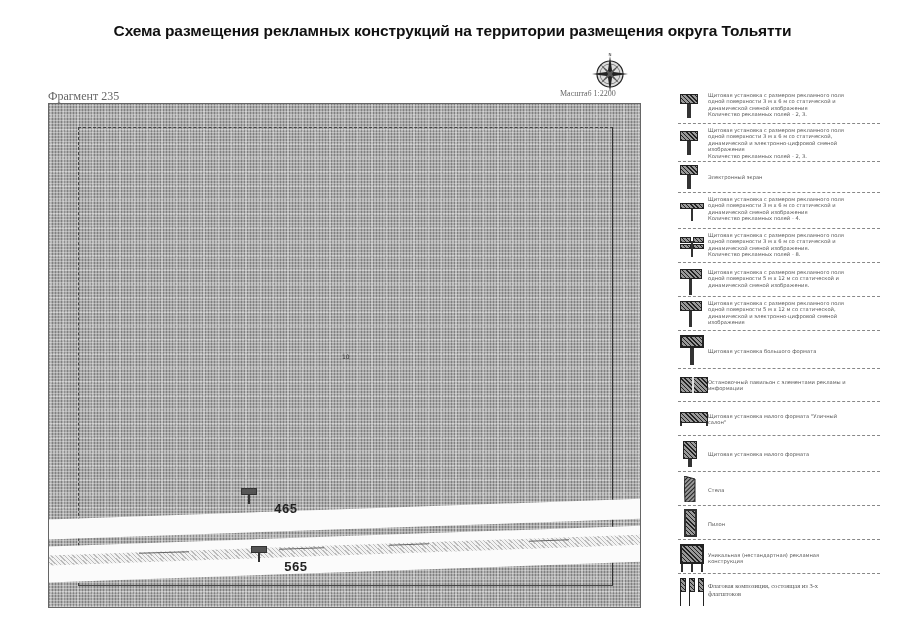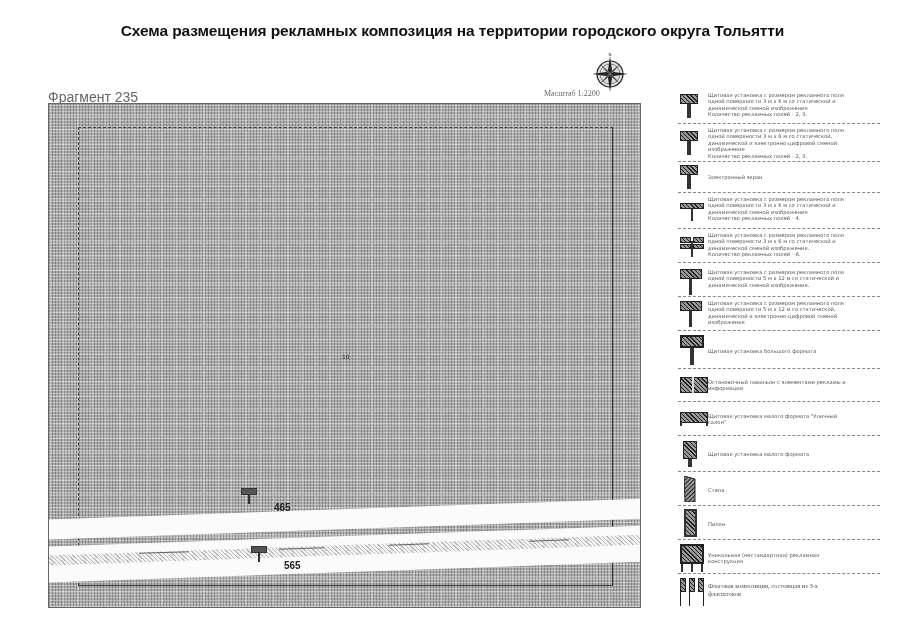--- a/index.html
+++ b/index.html
@@ -1,21 +1,21 @@
 <!DOCTYPE html>
 <html><head>
 <meta charset="utf-8">
 <style>
   html, body { margin: 0; padding: 0; background: #ffffff; }
   body { width: 905px; height: 640px; position: relative; overflow: hidden; font-family: "DejaVu Sans", sans-serif; color: #222; }
 
   .title { position: absolute; left: 0; top: 22px; width: 905px; text-align: center; font-family: "Liberation Sans", sans-serif; font-weight: bold; font-size: 15.5px; color: #111; letter-spacing: -0.1px; }
 
-  .frag-label { position: absolute; left: 48px; top: 89px; font-family: Liberation Sans, sans-serif; font-size: 14px; color: #666; }
-  .scale-label { position: absolute; left: 544px; top: 89px; font-family: "Liberation Serif", serif; font-size: 8px; color: #666; }
+  .frag-label { position: absolute; left: 48px; top: 89px; font-family: Liberation Serif, serif; font-size: 12px; color: #666; }
+  .scale-label { position: absolute; left: 560px; top: 89px; font-family: "Liberation Serif", serif; font-size: 8px; color: #666; }
 
   .compass { position: absolute; left: 590px; top: 52px; width: 40px; height: 44px; }
 
   .map { position: absolute; left: 48px; top: 103px; width: 593px; height: 505px; border: 1px solid #666; box-sizing: border-box; overflow: hidden;
     background-color: #a9a9a9;
     background-image:
       repeating-linear-gradient(0deg, rgba(255,255,255,0.35) 0 1px, transparent 1px 3px),
       repeating-linear-gradient(90deg, rgba(0,0,0,0.25) 0 1px, transparent 1px 3px),
       repeating-linear-gradient(0deg, rgba(190,190,190,0.9) 0 2px, transparent 2px 14px),
       repeating-linear-gradient(90deg, rgba(190,190,190,0.9) 0 2px, transparent 2px 14px);
@@ -25,34 +25,34 @@
   .road-white { position: absolute; left: -10px; width: 620px; background: #fbfbfb; }
   .road-band { position: absolute; left: -10px; width: 620px; height: 10px;
     background-image: repeating-linear-gradient(45deg, #bbb 0 1px, #f2f2f2 1px 3px); }
   .road-dash { position: absolute; height: 1px; background: #666; }
 
   .center-label { position: absolute; font-size: 6px; color: #333; }
 
   .sign { position: absolute; width: 16px; height: 16px; }
   .sign .panel { position: absolute; left: 0; top: 0; width: 16px; height: 7px; background: #555; border: 1px solid #333; box-sizing: border-box; }
   .sign .pole { position: absolute; left: 7px; top: 7px; width: 2px; height: 9px; background: #333; }
-  .sign-num { position: absolute; font-family: Liberation Sans, sans-serif; font-weight: bold; font-size: 10px; color: #222; padding-left: 24px; }
+  .sign-num { position: absolute; font-family: Liberation Mono, monospace; font-weight: bold; font-size: 13px; color: #222; padding-left: 24px; }
 
   .legend { position: absolute; left: 678px; top: 89px; width: 202px; }
   .lg-item { position: relative; border-bottom: 1px dashed #888; box-sizing: border-box; }
   .lg-icon { position: absolute; left: 2px; }
   .lg-text { position: absolute; left: 30px; font-size: 5.2px; line-height: 6.4px; color: #555; white-space: pre-line; }
   .lg-text.serif { font-family: "Liberation Serif", serif; font-size: 6.5px; line-height: 8px; }
 
   .hatch { background-color: #666; background-image: repeating-linear-gradient(45deg, #222 0 1px, #999 1px 3px); border: 1px solid #222; box-sizing: border-box; }
 </style>
 </head>
 <body>
 
-<div class="title">Схема размещения рекламных композиция на территории городского округа Тольятти</div>
+<div class="title">Схема размещения рекламных конструкций на территории размещения округа Тольятти</div>
 
 <div class="frag-label">Фрагмент 235</div>
 <div class="scale-label">Масштаб 1:2200</div>
 
 <svg class="compass" viewBox="0 0 40 44">
   <circle cx="20" cy="22" r="13" fill="#ddd" stroke="#222" stroke-width="1.2"></circle>
   <circle cx="20" cy="22" r="10" fill="none" stroke="#444" stroke-width="0.6"></circle>
   <polygon points="20,4 22.5,22 20,40 17.5,22" fill="#222"></polygon>
   <polygon points="2,22 20,19.5 38,22 20,24.5" fill="#222"></polygon>
   <polygon points="10,12 21,21 30,32 19,23" fill="#555"></polygon>

